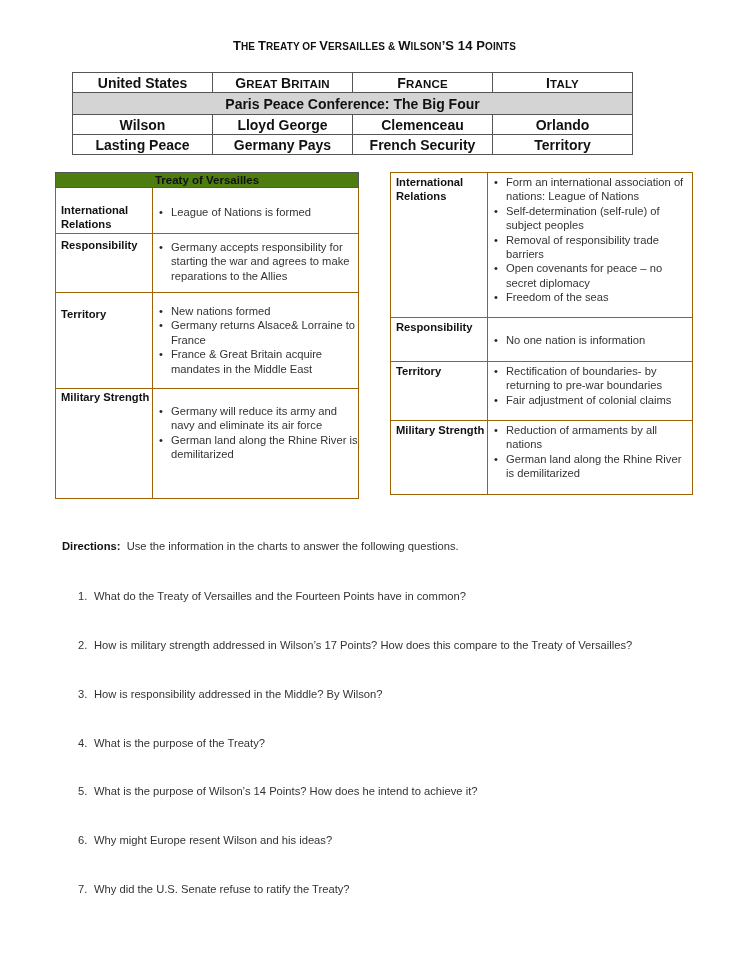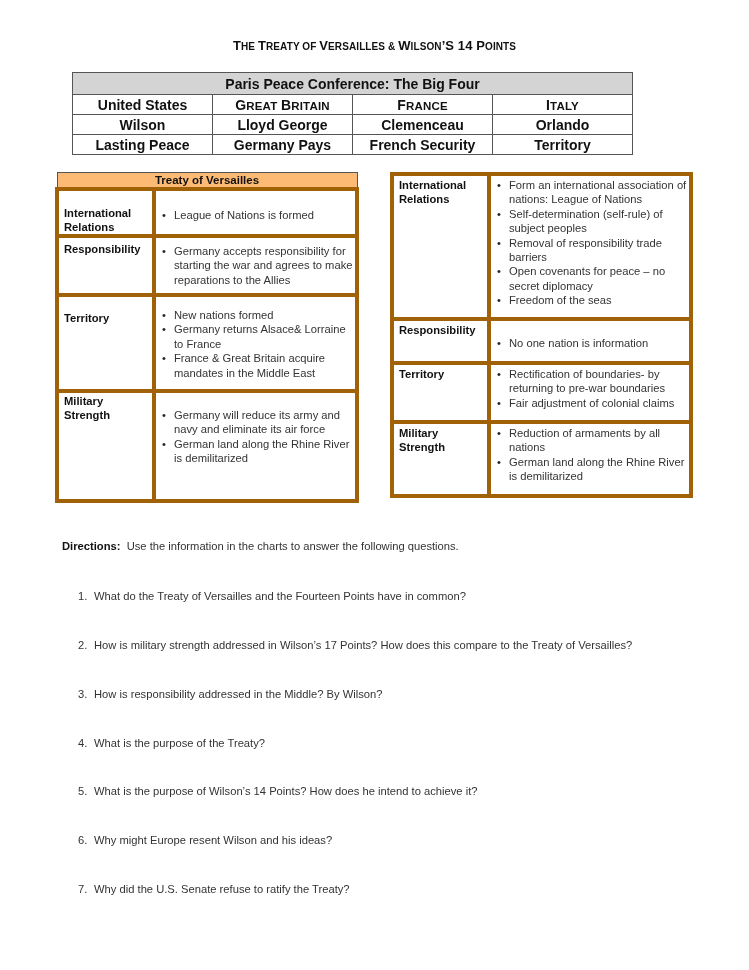--- a/index.html
+++ b/index.html
@@ -30,25 +30,25 @@
   table.bigfour .smallcaps .cap { font-size: 14px; }
 
   
   table.side {
     position: absolute; top: 172px; border-collapse: collapse; table-layout: fixed;
     font-size: 11.2px; color: #333;
   }
   table.side.left { left: 55px; width: 304px; }
   table.side.right { left: 390px; width: 303px; }
   table.side th {
-    background: #fdba74; border: 1px solid #555; font-size: 11.5px; color: #111;
+    background: #4d7c0f; border: 1px solid #555; font-size: 11.5px; color: #111;
     font-weight: bold; height: 14px; padding: 0; line-height: 14px; margin-top: 36px;
   }
   table.side td {
-    border: 4px solid #a16207; vertical-align: top; padding: 0;
+    border: 1px solid #a16207; vertical-align: top; padding: 0;
   }
   table.side td.label {
     font-weight: bold; color: #111; padding-left: 5px; line-height: 14px;
   }
   table.side ul {
     margin: 0; padding: 0 0 0 18px; list-style: none;
   }
   table.side li {
     position: relative; line-height: 14.4px;
   }
@@ -66,27 +66,27 @@
   .question .num { display: inline-block; width: 16px; }
 </style>
 </head>
 <body>
 
 <div class="title"><span class="big">T</span><span class="sc">HE </span><span class="big">T</span><span class="sc">REATY OF </span><span class="big">V</span><span class="sc">ERSAILLES &amp; </span><span class="big">W</span><span class="sc">ILSON</span><span class="big">’S 14 </span><span class="big">P</span><span class="sc">OINTS</span></div>
 
 <table class="bigfour">
   <tbody>
       <tr>
-    <th colspan="4">Paris Peace Conference:  The Big Four</th>
-  </tr>
-  <tr>
     <td>United States</td>
     <td class="smallcaps"><span class="cap">G</span><span>REAT </span><span class="cap">B</span><span>RITAIN</span></td>
     <td class="smallcaps"><span class="cap">F</span><span>RANCE</span></td>
     <td class="smallcaps"><span class="cap">I</span><span>TALY</span></td>
+  </tr>
+  <tr>
+    <th colspan="4">Paris Peace Conference:  The Big Four</th>
   </tr>
   <tr>
     <td>Wilson</td>
     <td>Lloyd George</td>
     <td>Clemenceau</td>
     <td>Orlando</td>
   </tr>
   <tr>
     <td>Lasting Peace</td>
     <td>Germany Pays</td>

